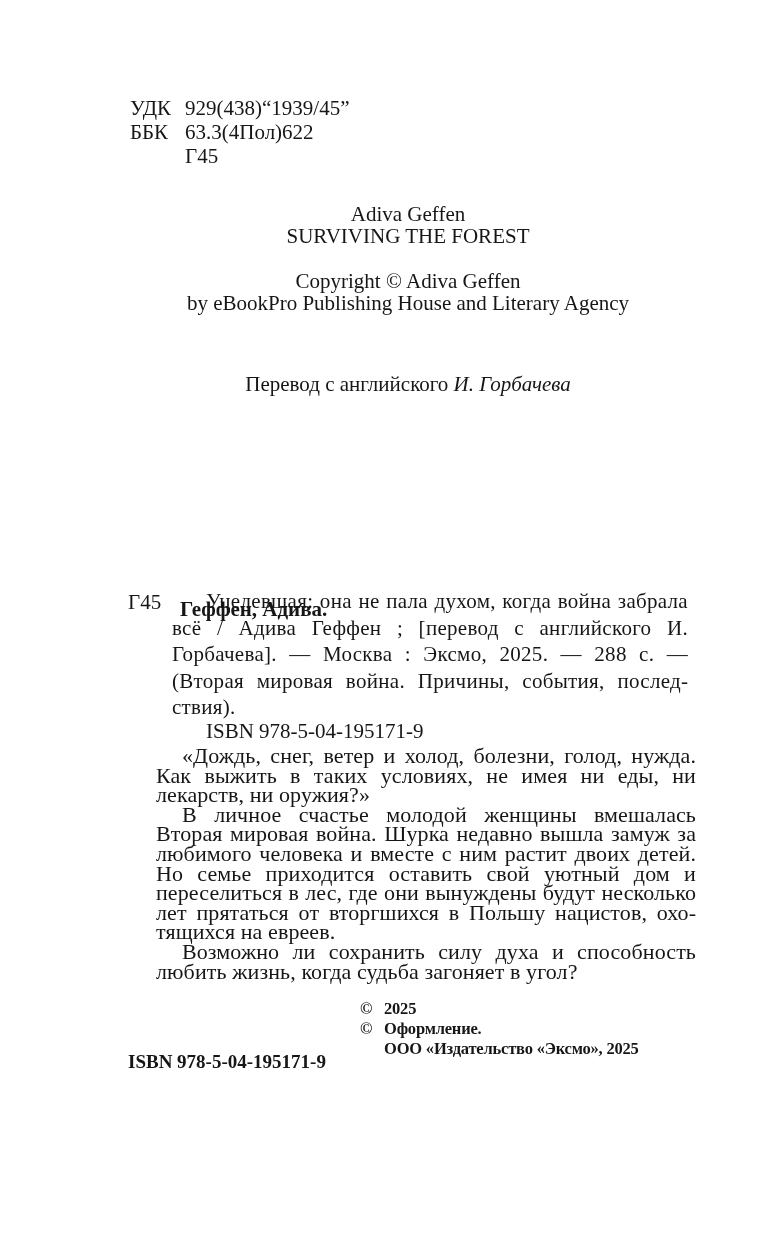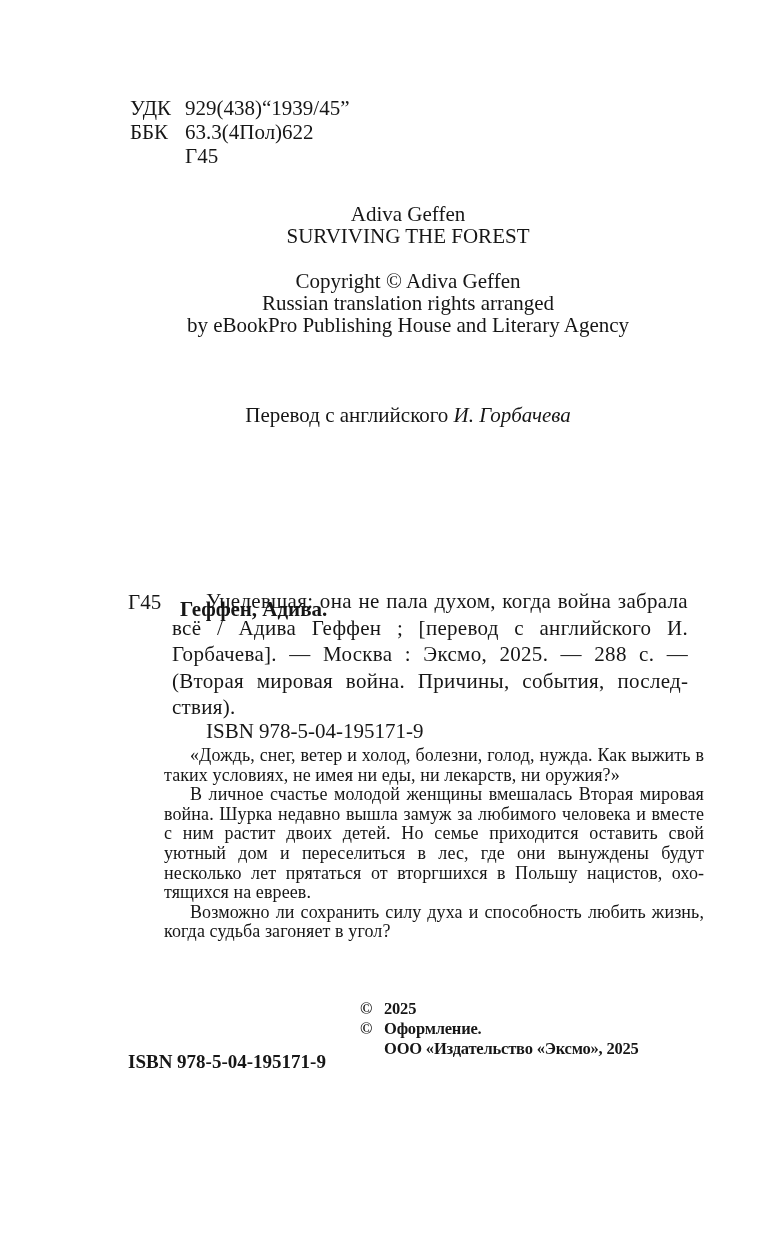--- a/index.html
+++ b/index.html
@@ -12,35 +12,35 @@
     overflow:hidden;
   }
   
   .cls-top{position:absolute;left:130px;top:96px;font-size:21px;line-height:24px;}
   .cls-top .row{display:flex;align-items:center;}
   .cls-top .lbl{width:55px;flex:none;}
   
   .title-block{position:absolute;left:48px;top:203px;width:720px;text-align:center;font-size:21px;line-height:22px;}
   .title-block .gap{height:23px;}
   
-  .translator{position:absolute;left:48px;top:372px;width:720px;text-align:center;font-size:21px;margin-top:31px;}
+  .translator{position:absolute;left:48px;top:372px;width:720px;text-align:center;font-size:21px;}
   .it{font-style:italic;}
   
   .bib-sign{position:absolute;left:128px;top:590px;font-size:21px;}
   .bib-head{position:absolute;left:180px;top:562px;font-size:21px;font-weight:bold;margin-top:35px;}
   .bib-desc{
     position:absolute;left:172px;top:588px;width:516px;
     font-size:21px;line-height:26.5px;letter-spacing:0.3px;
     text-align:justify;text-indent:34px;
   }
   .bib-isbn{position:absolute;left:206px;top:719px;font-size:21px;}
   
   .annotation{
-    position:absolute;left:164px;top:746px;width:540px;
-    font-size:18px;line-height:19.6px;letter-spacing:0.1px;
+    position:absolute;left:156px;top:746px;width:540px;
+    font-size:22px;line-height:19.6px;letter-spacing:0.1px;
     text-align:justify;
   }
   .annotation p{margin:0;text-indent:26px;}
   
   .cls-bottom{position:absolute;left:497px;top:932px;font-size:18.5px;font-weight:bold;line-height:23px;white-space:nowrap;}
   
   .cr-block{position:absolute;left:360px;top:999px;font-size:16.5px;font-weight:bold;line-height:20px;letter-spacing:-0.2px;}
   .cr-entry{display:flex;}
   .cr-sym{width:24px;flex:none;}
   .cr-text div{white-space:nowrap;}
@@ -64,21 +64,20 @@
       <span class="lbl"></span>
       <span class="val">Г45</span>
     </div>
   </div>
 
   <div class="title-block">
     <div>Adiva Geffen</div>
     <div>SURVIVING THE FOREST</div>
     <div class="gap"></div>
     <div>Copyright © Adiva Geffen</div>
-    <div>Russian translation rights arranged</div>
     <div>by eBookPro Publishing House and Literary Agency</div>
   </div>
 
   <div class="translator">
     <span>Перевод с английского </span><span class="it">И. Горбачева</span>
   </div>
 
   <div class="bib-sign">Г45</div>
   <div class="bib-head">Геффен, Адива.</div>
   <div class="bib-desc">Уцелевшая: она не пала духом, когда война за­брала всё / Адива Геффен ; [перевод с английского И. Горбачева]. — Москва : Эксмо, 2025. — 288 с. — (Вторая мировая война. Причины, события, послед­ствия).</div>

